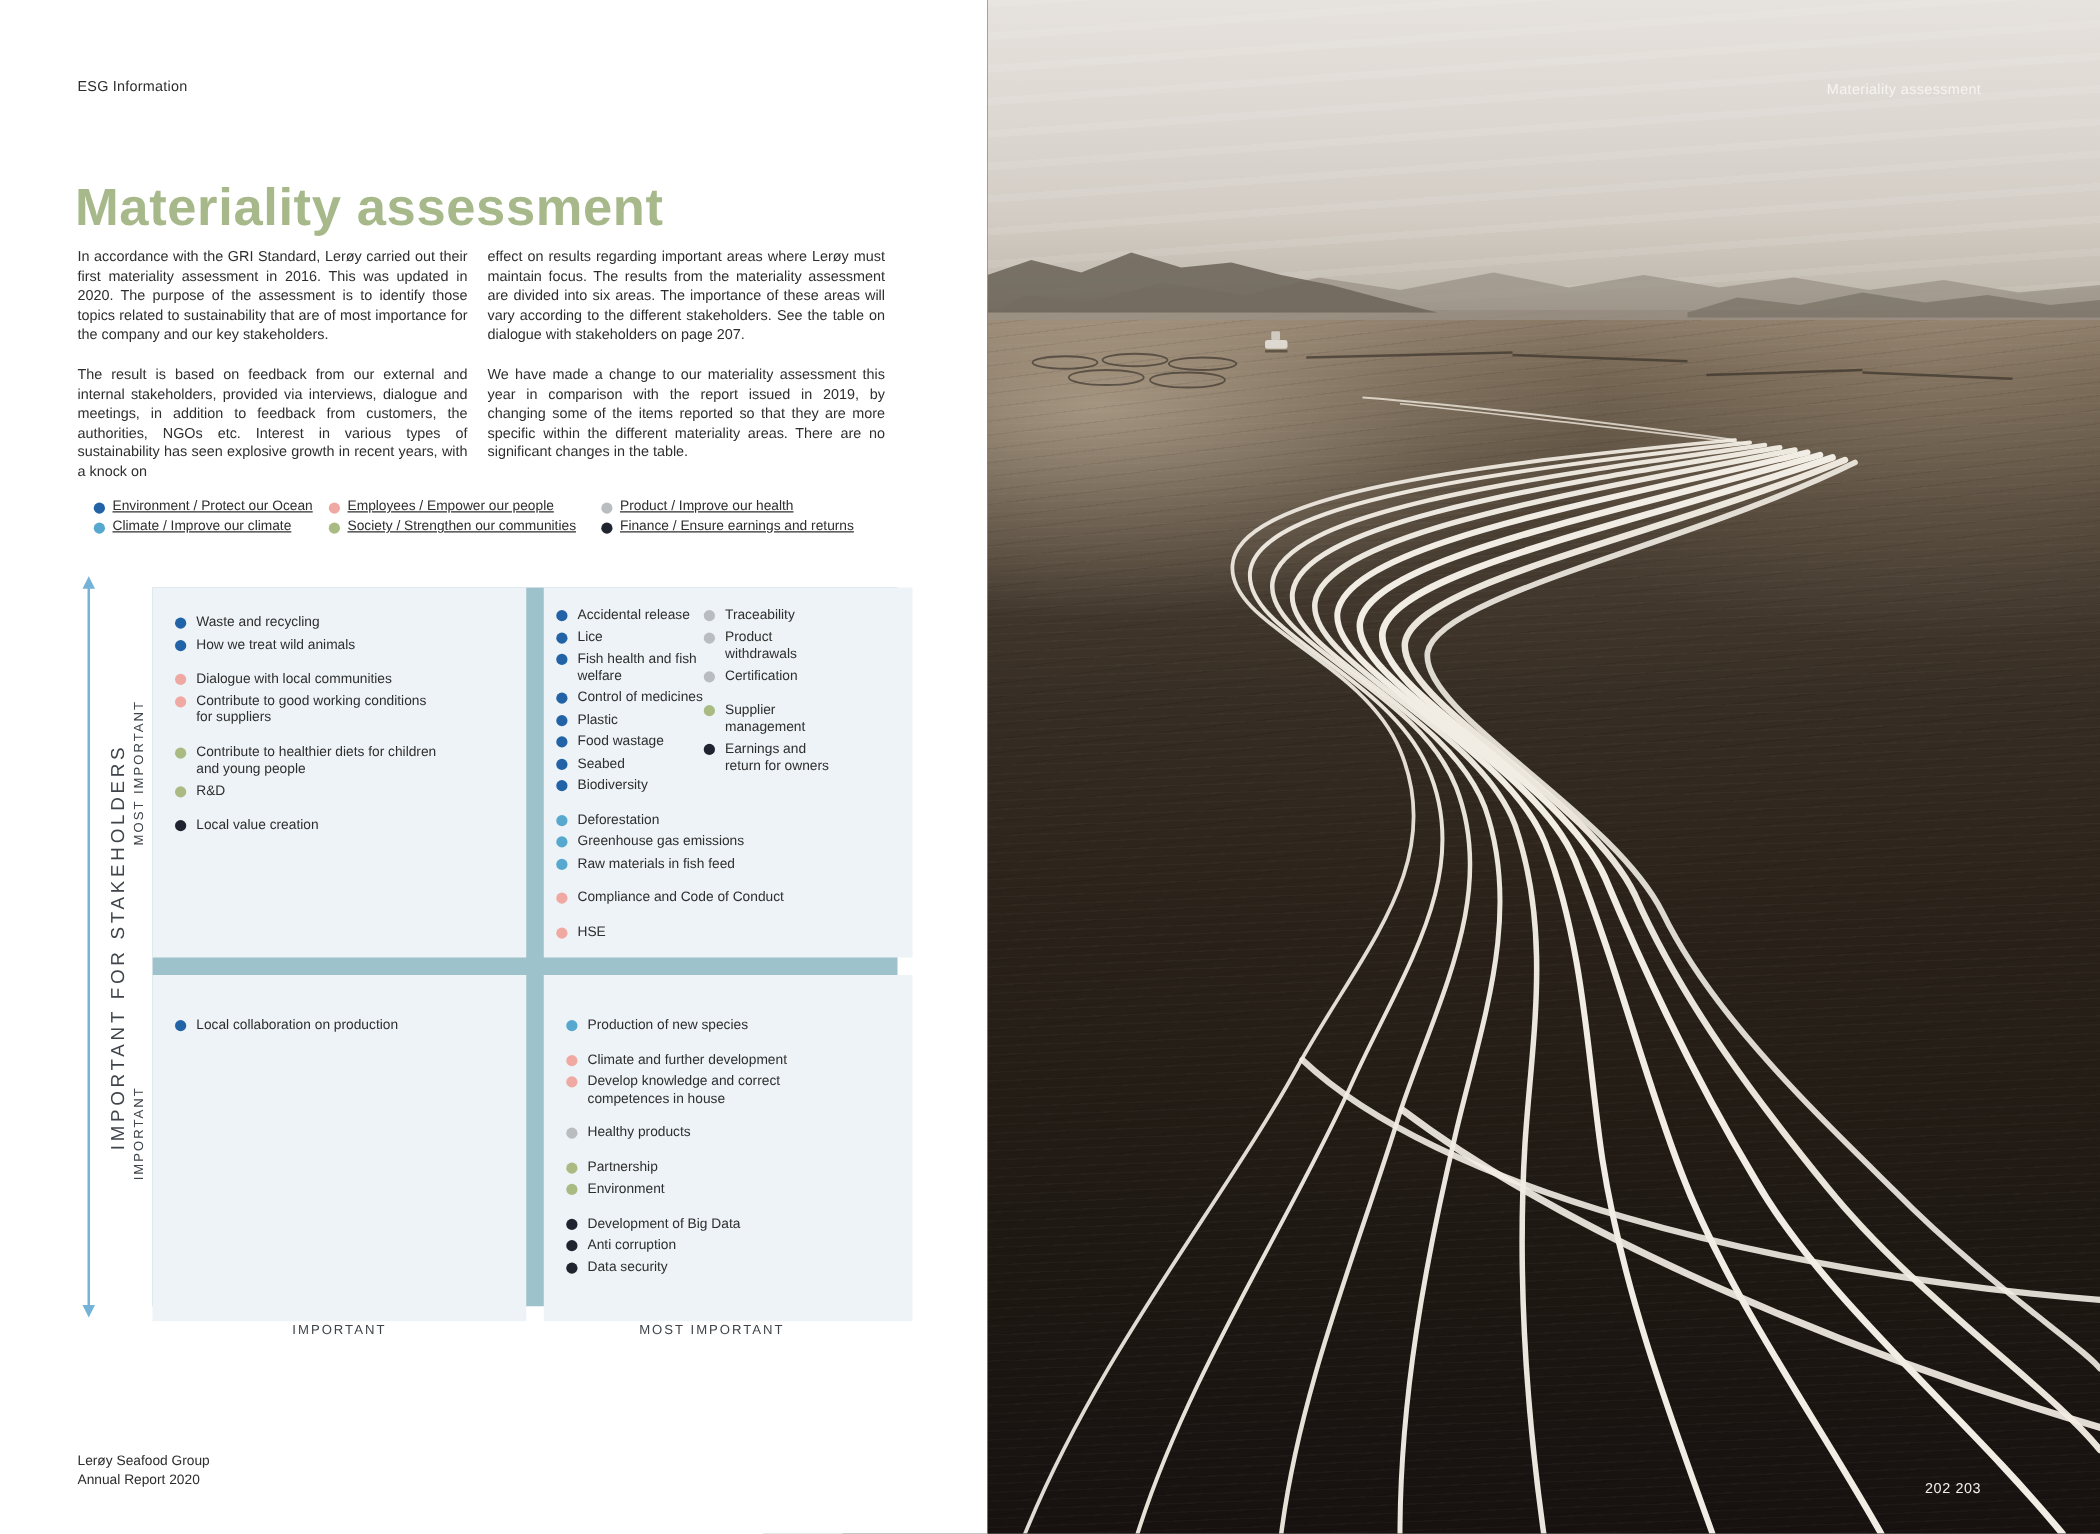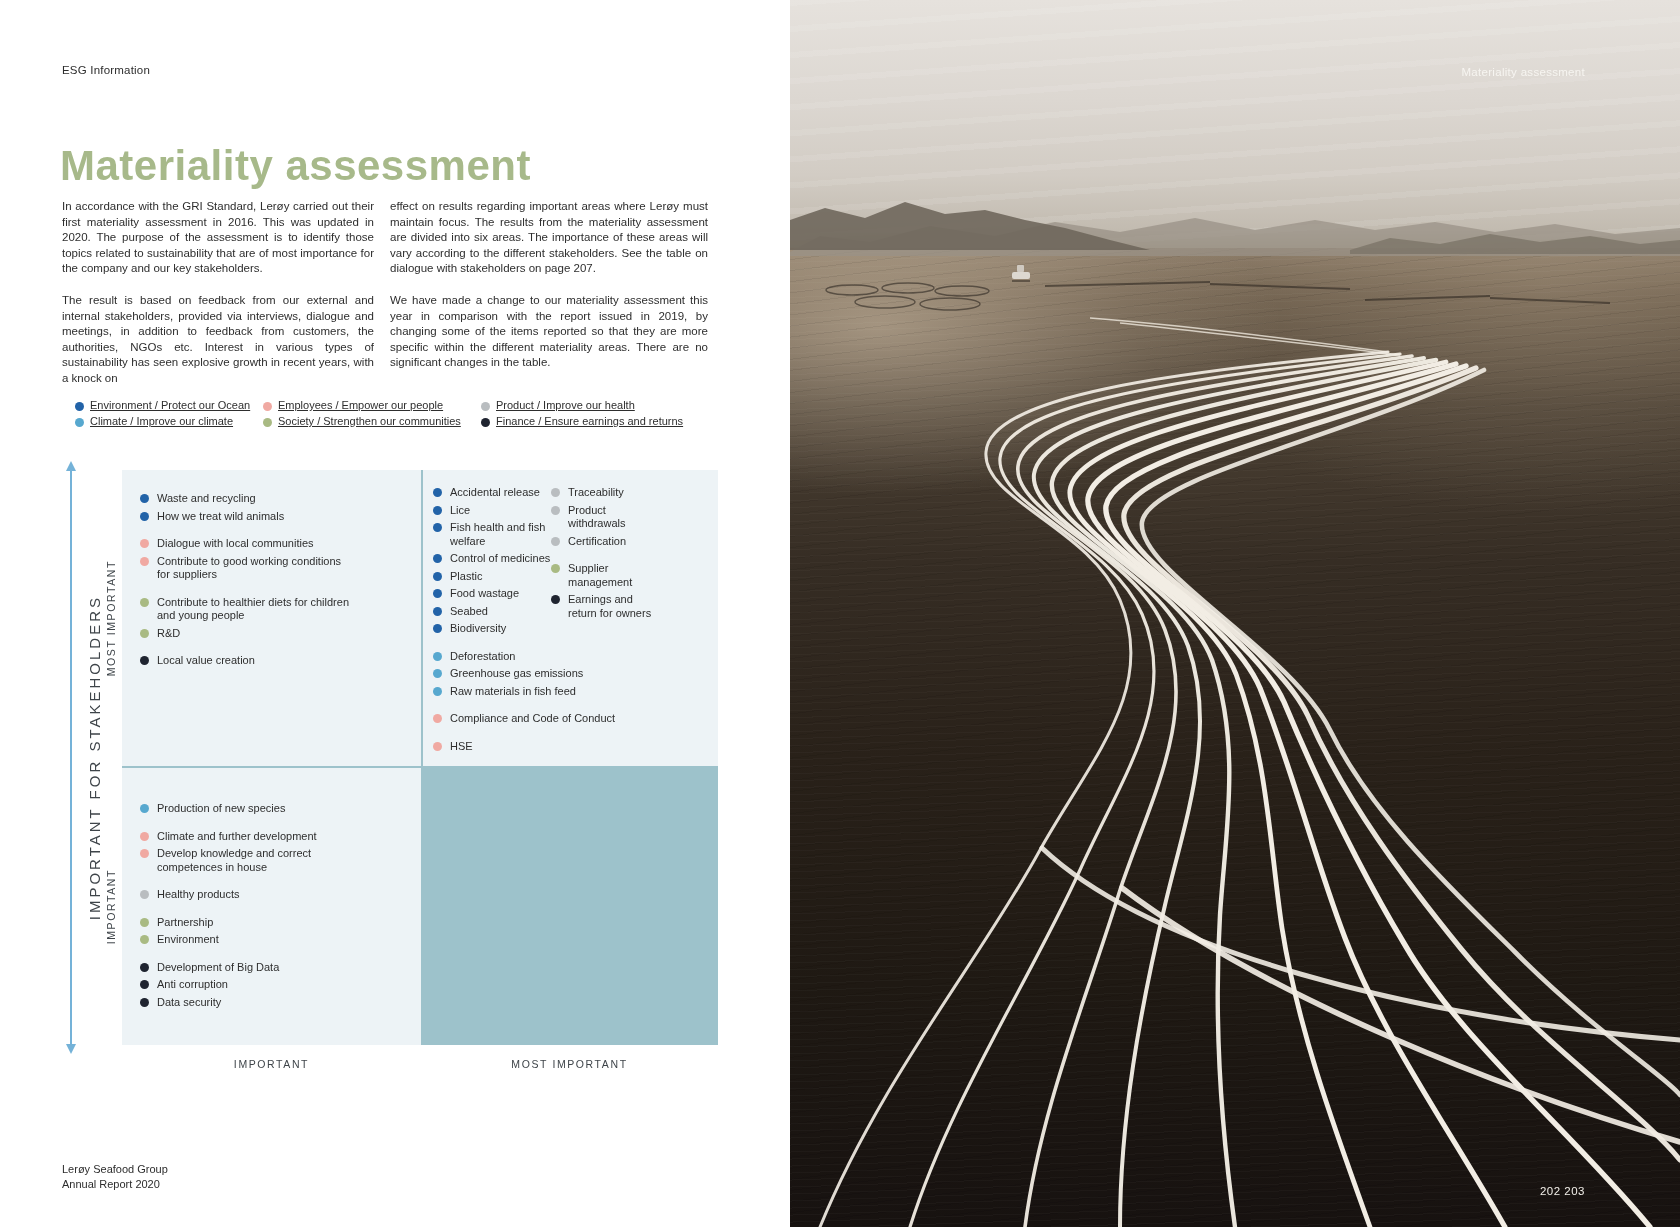--- a/index.html
+++ b/index.html
@@ -19,21 +19,21 @@
   
   .legend{position:absolute;left:75px;top:399px;display:grid;grid-template-columns:188px 218px 235px;row-gap:4px;font-size:11px;color:#2e2e2e;}
   .legend-item{display:flex;align-items:flex-end;gap:6px;text-decoration:underline;}
   .legend-item .dot{margin-top:1px;}
   .dot{width:9px;height:9px;border-radius:50%;flex:0 0 9px;display:inline-block;}
 
   
   .chart-grid{
     position:absolute;left:122px;top:470px;width:596px;height:575px;
     display:grid;grid-template-columns:299px 295px;grid-template-rows:296px 277px;
-    gap:2px;background:#9dc2cb;
+    gap:14px;background:#9dc2cb;
   }
   .quad{background:#edf3f6;overflow:hidden;position:relative;}
   .chart-item{display:flex;align-items:flex-start;gap:8px;margin-bottom:4px;font-size:11px;line-height:13.5px;color:#2e2e2e;}
   .chart-item .dot{margin-top:2px;}
   .chart-item .item-label{white-space:pre-line;}
   .chart-item.gap{margin-top:14px;}
   .q-pad{padding:22px 8px 8px 18px;}
   .q-pad-b{padding:34px 8px 8px 18px;}
   .tr-col1{position:absolute;left:10px;top:16px;width:250px;}
   .tr-col2{position:absolute;left:128px;top:16px;width:160px;}
@@ -263,20 +263,26 @@
 
   <div class="chart-item">
     <span class="dot" style="background: rgb(31, 36, 48);"></span>
     <span class="item-label">Earnings and
 return for owners</span>
   </div>
 </div>
     </div>
     <div class="quad q-pad-b">
   <div class="chart-item">
+    <span class="dot" style="background: rgb(34, 99, 168);"></span>
+    <span class="item-label">Local collaboration on production</span>
+  </div>
+</div>
+    <div class="quad q-pad-b">
+  <div class="chart-item">
     <span class="dot" style="background: rgb(87, 168, 207);"></span>
     <span class="item-label">Production of new species</span>
   </div>
 
   <div class="chart-item gap">
     <span class="dot" style="background: rgb(240, 169, 162);"></span>
     <span class="item-label">Climate and further development</span>
   </div>
 
   <div class="chart-item">

